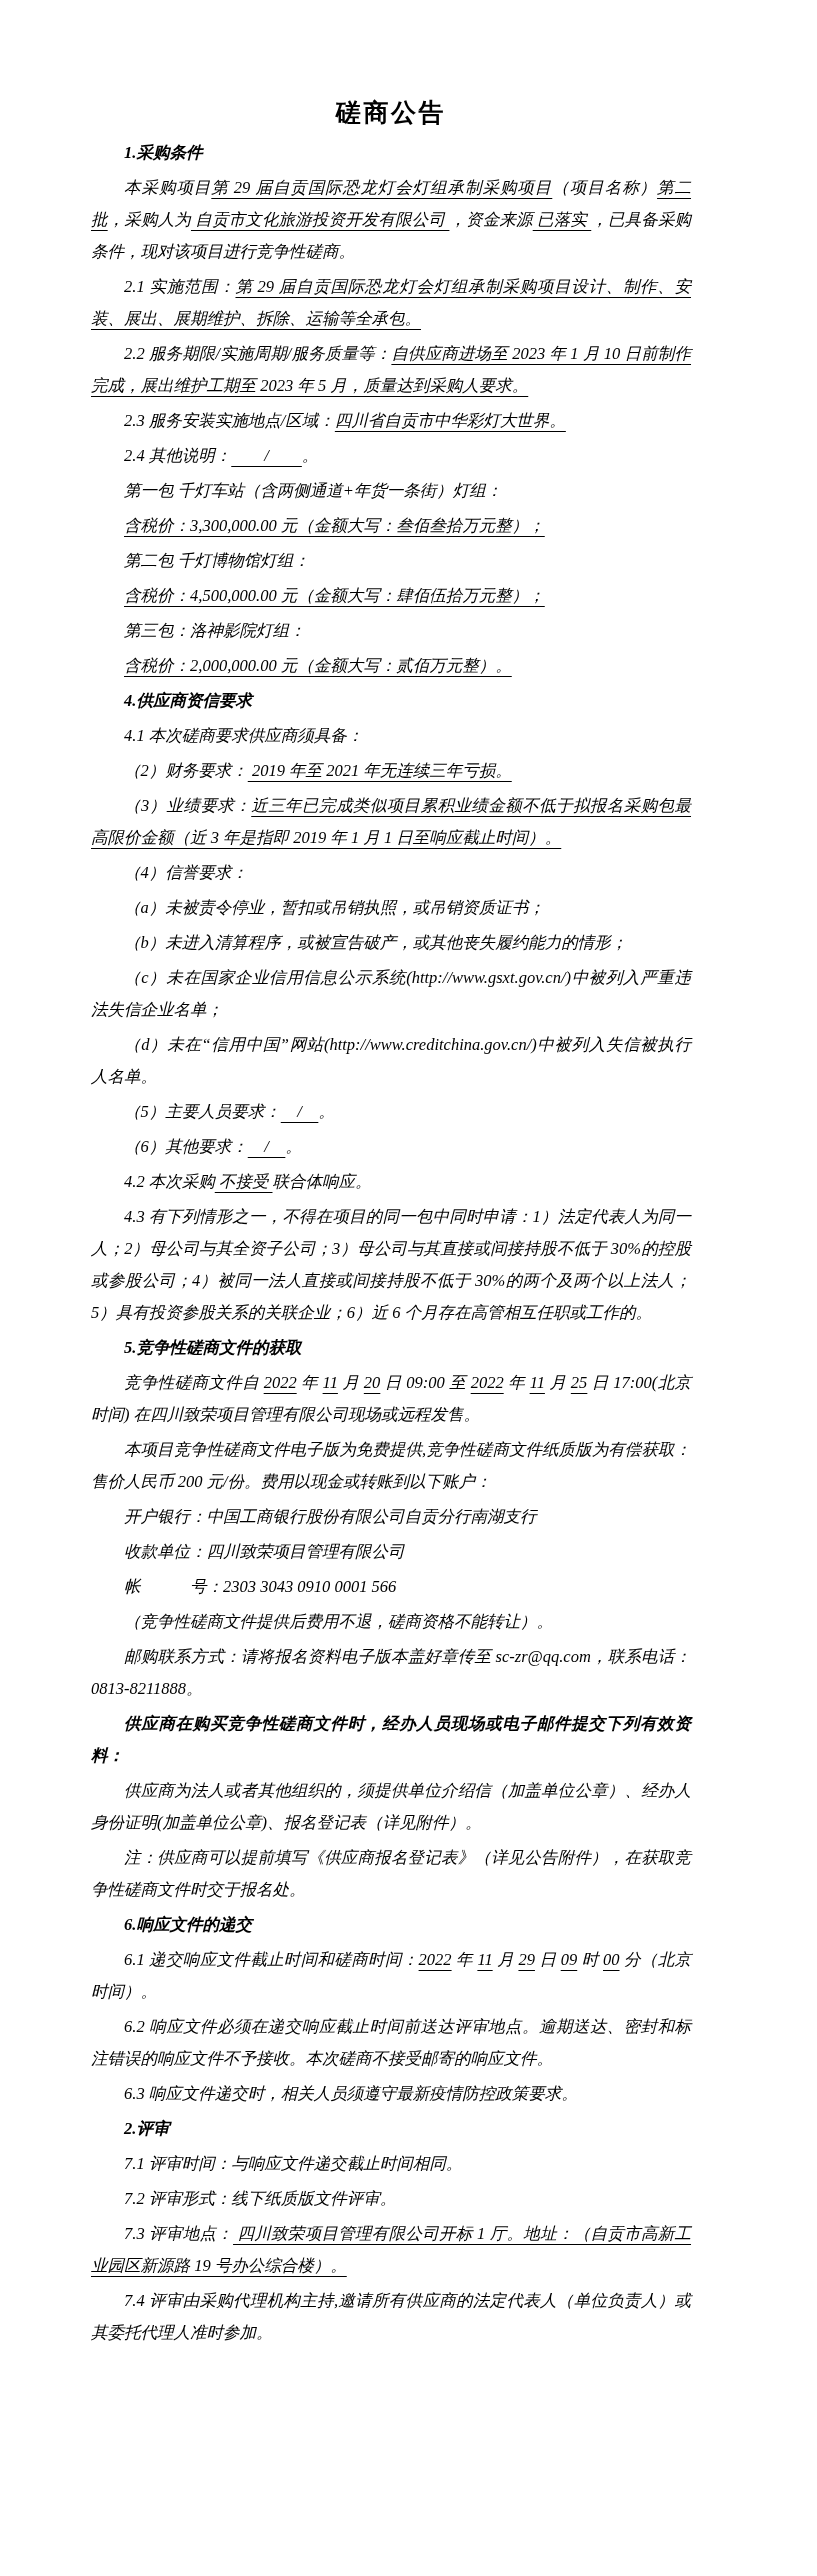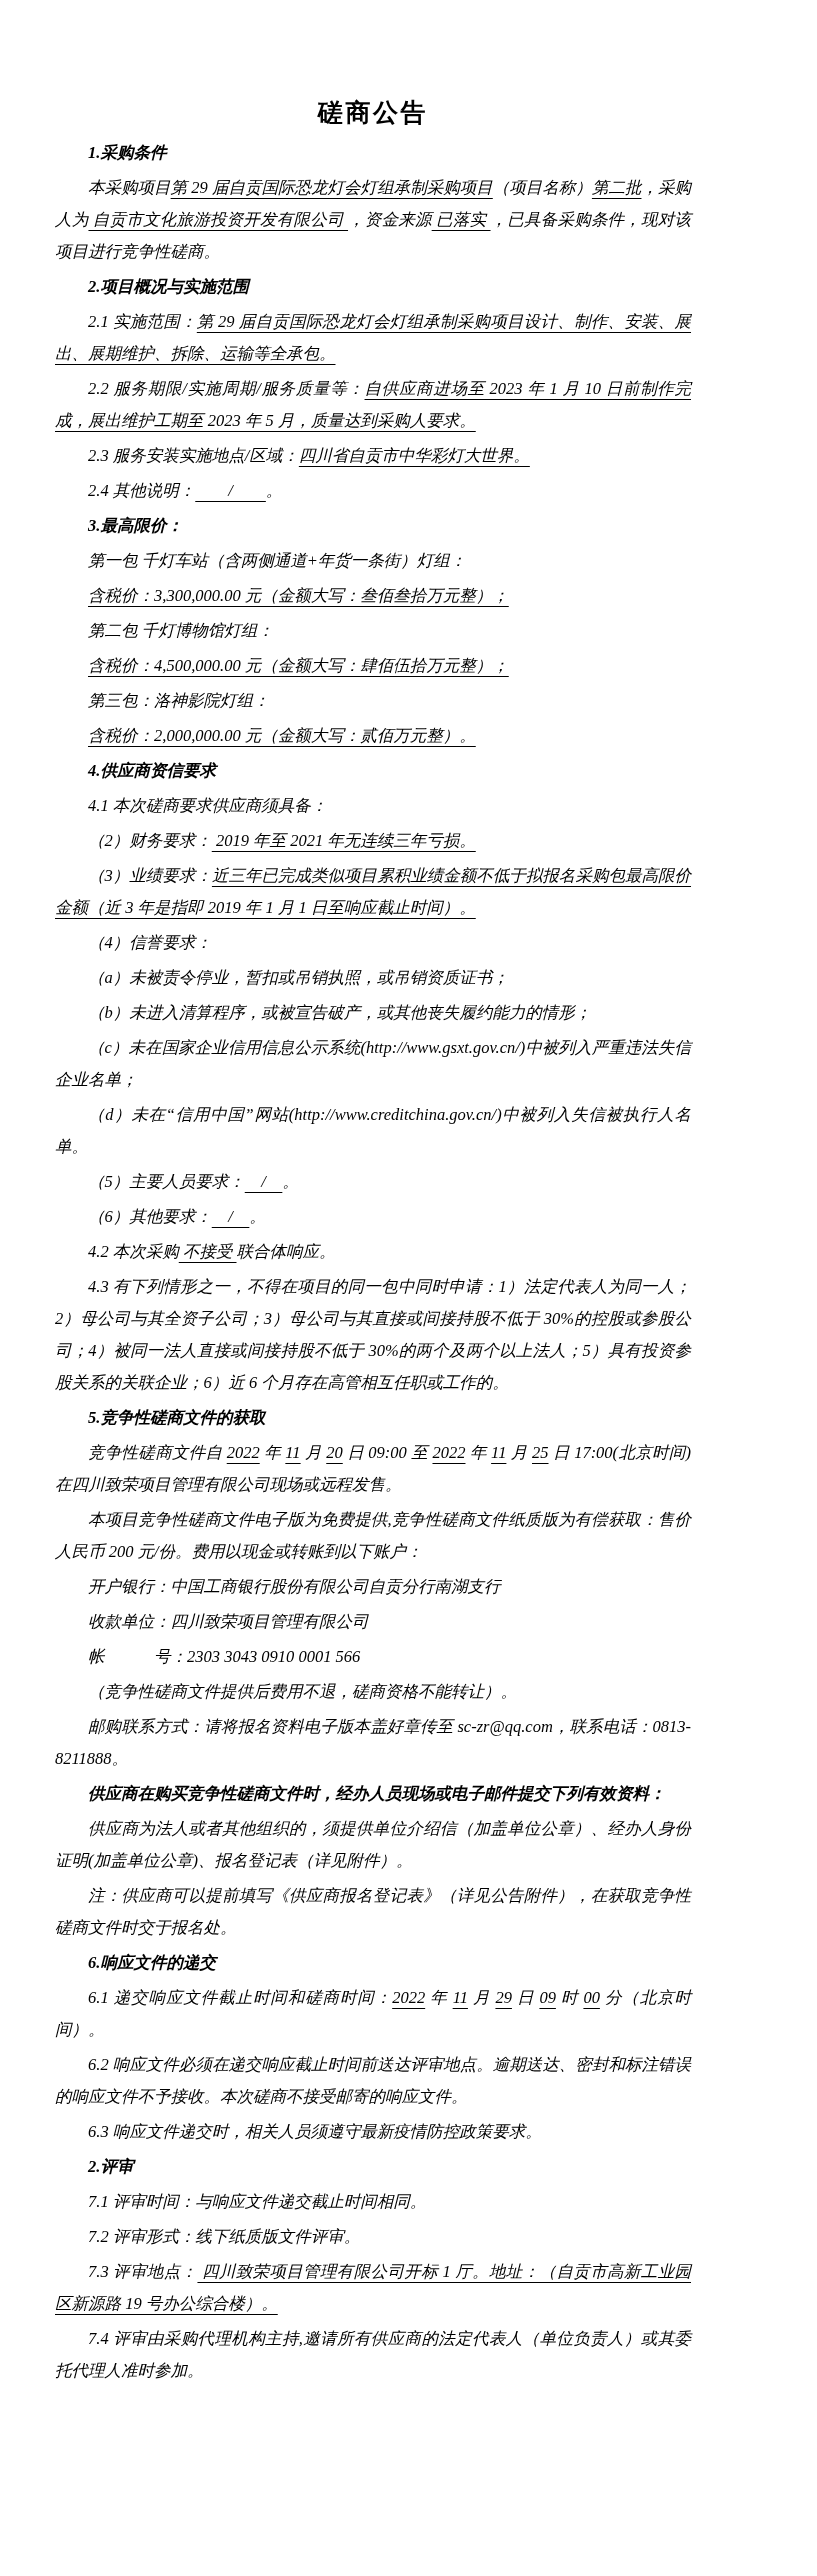--- a/index.html
+++ b/index.html
@@ -6,21 +6,21 @@
   .page{
     position:relative;
     width:818px;
     height:3149px;
     margin:0 auto;
     background:#ffffff;
     color:#000000;
     font-family:"Liberation Serif","DejaVu Serif",serif;
     overflow:hidden;
   }
-  .doc{padding:96px 124px 0 52px;}
+  .doc{padding:96px 124px 0 88px;}
   .doc-title{
     font-size:25px;
     font-weight:bold;
     line-height:34px;
     letter-spacing:2.6px;
     text-align:center;
     margin:0 0 7.2px 0;
   }
   .doc p{
     font-size:16.5px;
@@ -42,26 +42,24 @@
 </style>
 </head>
 <body>
 
 <div class="page">
   <div class="doc">
     <h1 class="doc-title">磋商公告</h1>
     <div id="para-host">
         <p class="heading"><span class="">1.采购条件</span></p>
         <p class="body"><span class="">本采购项目</span><span class="seg-u ">第 29 届自贡国际恐龙灯会灯组承制采购项目</span><span class="">（项目名称）</span><span class="seg-u ">第二批</span><span class="">，采购人为</span><span class="seg-u "> 自贡市文化旅游投资开发有限公司 </span><span class="">，资金来源</span><span class="seg-u "> 已落实 </span><span class="">，已具备采购条件，现对该项目进行竞争性磋商。</span></p>
-        <p class="heading"><span class="">2.项目概况与实施范围</span></p>
         <p class="body"><span class="">2.1 实施范围：</span><span class="seg-u ">第 29 届自贡国际恐龙灯会灯组承制采购项目设计、制作、安装、展出、展期维护、拆除、运输等全承包。</span></p>
         <p class="body"><span class="">2.2 服务期限/实施周期/服务质量等：</span><span class="seg-u ">自供应商进场至 2023 年 1 月 10 日前制作完成，展出维护工期至 2023 年 5 月，质量达到采购人要求。</span></p>
         <p class="body"><span class="">2.3 服务安装实施地点/区域：</span><span class="seg-u ">四川省自贡市中华彩灯大世界。</span></p>
         <p class="body"><span class="">2.4 其他说明：</span><span class="seg-u ">　　/　　</span><span class="">。</span></p>
-        <p class="heading"><span class="">3.最高限价：</span></p>
         <p class="body"><span class="">第一包 千灯车站（含两侧通道+年货一条街）灯组：</span></p>
         <p class="body"><span class="seg-u ">含税价：3,300,000.00 元（金额大写：叁佰叁拾万元整）；</span></p>
         <p class="body"><span class="">第二包 千灯博物馆灯组：</span></p>
         <p class="body"><span class="seg-u ">含税价：4,500,000.00 元（金额大写：肆佰伍拾万元整）；</span></p>
         <p class="body"><span class="">第三包：洛神影院灯组：</span></p>
         <p class="body"><span class="seg-u ">含税价：2,000,000.00 元（金额大写：贰佰万元整）。</span></p>
         <p class="heading"><span class="">4.供应商资信要求</span></p>
         <p class="body"><span class="">4.1 本次磋商要求供应商须具备：</span></p>
         <p class="body"><span class="">（2）财务要求：</span><span class="seg-u "> 2019 年至 2021 年无连续三年亏损。</span></p>
         <p class="body"><span class="">（3）业绩要求：</span><span class="seg-u ">近三年已完成类似项目累积业绩金额不低于拟报名采购包最高限价金额（近 3 年是指即 2019 年 1 月 1 日至响应截止时间）。</span></p>

